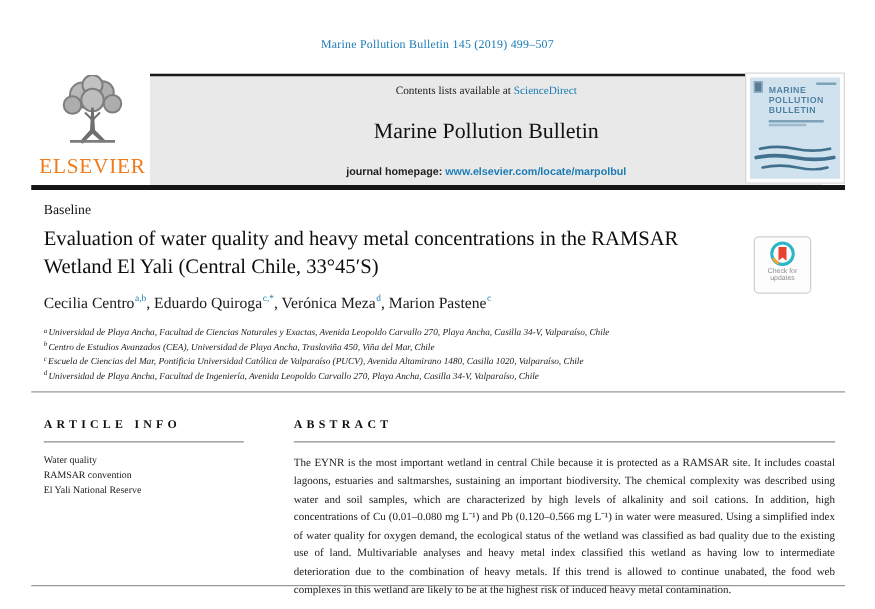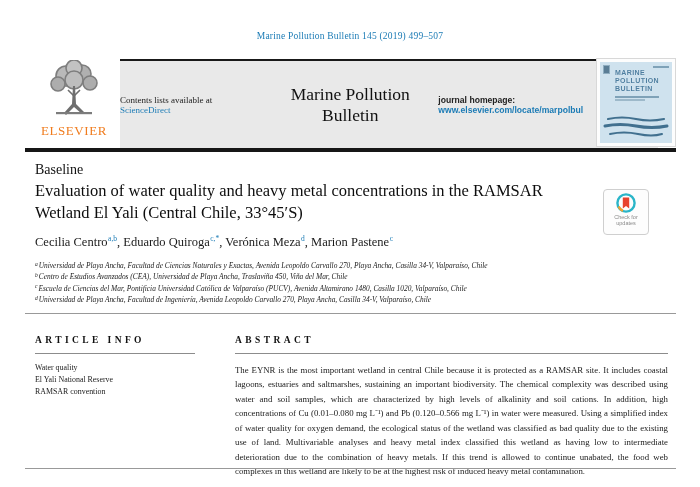--- a/index.html
+++ b/index.html
@@ -6,27 +6,27 @@
   .page{position:relative;width:700px;height:487px;background:#ffffff;overflow:hidden;
         font-family:"Liberation Serif", serif;color:#1a1a1a;}
 
   
   .citation{position:absolute;top:31px;left:0;width:700px;text-align:center;
             font-size:9.5px;color:var(--link);letter-spacing:.2px;}
 
   
   .logo-block{position:absolute;left:30px;top:60px;width:88px;height:88px;text-align:center;}
   .logo-block svg{display:block;margin:0 auto;}
-  .elsevier-word{font-size:13px;color:var(--elsevier-orange);letter-spacing:.6px;
+  .elsevier-word{font-size:17px;color:var(--elsevier-orange);letter-spacing:.6px;
                  font-family:"Liberation Serif", serif;margin-top:1px;}
 
   
   .header-box{position:absolute;left:120px;top:59px;width:538px;height:90px;
               background:var(--header-gray);border-top:2px solid #191919;box-sizing:border-box;
-              display:flex;flex-direction:row;justify-content:space-between;
+              display:flex;flex-direction:column;justify-content:space-between;
               align-items:center;padding:6px 0 7px;}
   .contents-line{font-size:9px;color:#222;}
   .contents-line .sd-link{color:var(--link);}
   .journal-title{font-size:17.5px;color:#111;text-align:center;}
   .homepage-line{font-family:"Liberation Sans", sans-serif;font-weight:bold;font-size:8.6px;color:#222;}
   .homepage-line .hp-url{color:var(--link);}
 
   
   .cover{position:absolute;left:596px;top:58px;width:80px;height:89px;background:#fdfdfd;
          border:1px solid #d8d8d8;box-sizing:border-box;padding:3px;}
@@ -37,21 +37,21 @@
   .cover-title{position:absolute;left:15px;top:7px;font-family:"Liberation Sans", sans-serif;
                font-weight:bold;font-size:7px;line-height:1.15;letter-spacing:.4px;
                color:var(--cover-text);text-shadow:0 0 1px rgba(255,255,255,.55);}
   .cover-sub1{position:absolute;left:15px;top:34px;width:44px;height:1.5px;background:#7fa2b8;}
   .cover-sub2{position:absolute;left:15px;top:37px;width:30px;height:1.5px;background:#9db9ca;}
   .cover-waves{position:absolute;left:0;bottom:3px;width:100%;}
 
   
   .black-bar{position:absolute;left:25px;top:148px;width:651px;height:4px;background:#161616;}
 
-  .baseline{position:absolute;left:35px;top:162px;font-size:14px;color:#111;}
+  .baseline{position:absolute;left:35px;top:162px;font-size:11px;color:#111;}
 
   .title{position:absolute;left:35px;top:180px;width:558px;font-size:16.5px;line-height:1.33;color:#0d0d0d;}
 
   
   .badge{position:absolute;left:603px;top:189px;width:46px;height:46px;background:#fdfdfd;
          border:1px solid #cfcfcf;border-radius:4px;text-align:center;box-sizing:border-box;
          cursor:pointer;}
   .badge svg{display:block;margin:2px auto 0;}
   .badge-text{font-family:"Liberation Sans", sans-serif;font-size:5.5px;line-height:1.15;color:#8a8a8a;}
 
@@ -164,22 +164,22 @@
     <div><span class="af-sup">d</span><span>Universidad de Playa Ancha, Facultad de Ingeniería, Avenida Leopoldo Carvallo 270, Playa Ancha, Casilla 34-V, Valparaíso, Chile</span></div>
   </div>
 
   <div class="rule rule-top"></div>
 
   <div class="info-col">
     <div class="col-heading">ARTICLE INFO</div>
     <div class="col-rule"></div>
     <div class="keywords">
       <div>Water quality</div>
+      <div>RAMSAR convention</div>
       <div>El Yali National Reserve</div>
-      <div>RAMSAR convention</div>
     </div>
   </div>
 
   <div class="abs-col">
     <div class="col-heading">ABSTRACT</div>
     <div class="col-rule"></div>
     <div class="abstract-text">The EYNR is the most important wetland in central Chile because it is protected as a RAMSAR site. It includes coastal lagoons, estuaries and saltmarshes, sustaining an important biodiversity. The chemical complexity was described using water and soil samples, which are characterized by high levels of alkalinity and soil cations. In addition, high concentrations of Cu (0.01–0.080 mg L⁻¹) and Pb (0.120–0.566 mg L⁻¹) in water were measured. Using a simplified index of water quality for oxygen demand, the ecological status of the wetland was classified as bad quality due to the existing use of land. Multivariable analyses and heavy metal index classified this wetland as having low to intermediate deterioration due to the combination of heavy metals. If this trend is allowed to continue unabated, the food web complexes in this wetland are likely to be at the highest risk of induced heavy metal contamination.</div>
   </div>
 
   <div class="rule rule-bottom"></div>

